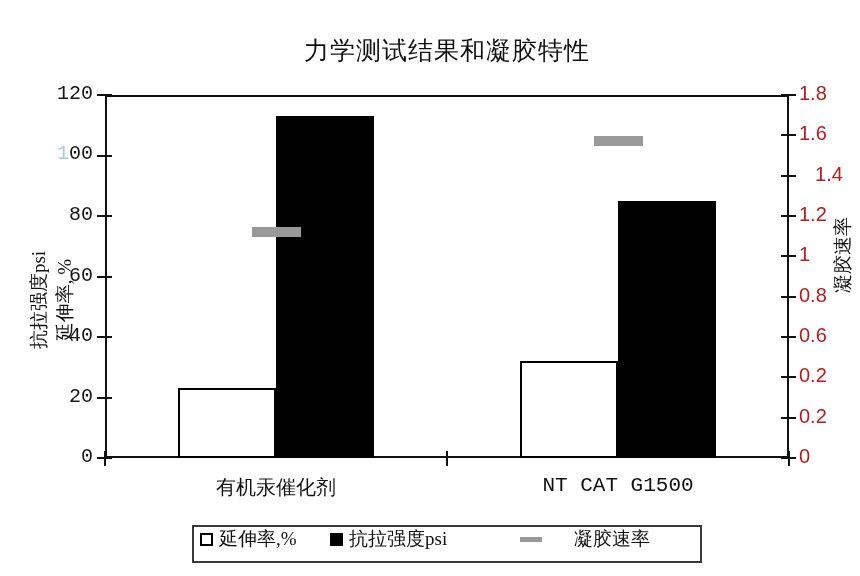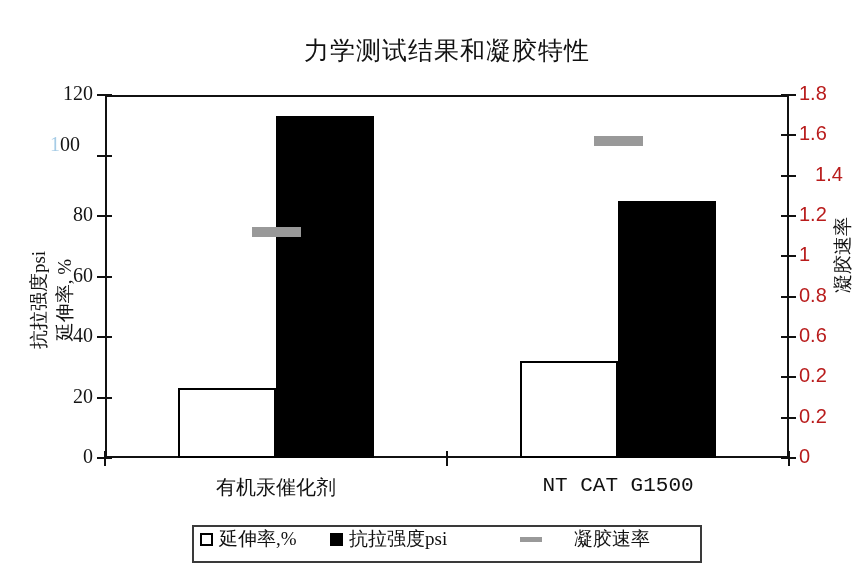--- a/index.html
+++ b/index.html
@@ -5,21 +5,21 @@
   html,body{margin:0;padding:0;background:#fff;}
   #stage{position:relative;width:860px;height:576px;background:#ffffff;overflow:hidden;
          font-family:"Liberation Serif","DejaVu Serif",serif;color:#1a1a1a;}
   .abs{position:absolute;}
   #chart-title{left:105px;top:34px;width:684px;text-align:center;font-size:25px;
                letter-spacing:1px;color:#111;}
   #plot-border{left:105px;top:95px;width:684px;height:363px;border:2px solid #111;
                box-sizing:border-box;background:#fff;}
   .tickmark{background:#111;}
   .tick-label-left{width:56px;text-align:right;font-size:20px;
-                   font-family:Liberation Serif, serif;color:#151515;}
+                   font-family:Liberation Mono, monospace;color:#151515;}
   .tick-label-right{width:60px;text-align:left;font-size:20px;
                     font-family:"Liberation Sans","DejaVu Sans",sans-serif;color:#b91c1c;}
   .artifact-blue{color:#a6cce6;}
   .bar-white{background:#ffffff;border:2px solid #000;box-sizing:border-box;z-index:2;}
   .bar-black{background:#000000;z-index:2;}
   .gel-dash{z-index:3;}
   .cat-label{text-align:center;font-size:20px;color:#111;}
   .cat-label.mono{font-family:"Liberation Mono","DejaVu Sans Mono",monospace;font-size:21px;}
   #left-axis-title{left:-38px;top:274px;width:180px;height:52px;transform:rotate(-90deg);
                    text-align:center;font-size:19px;line-height:26px;color:#111;}
@@ -60,21 +60,21 @@
         <span>抗拉强度psi</span>
       </div>
       <div class="legend-item" style="left: 326px;">
         <span class="legend-marker lm-dash" style="background: rgb(153, 153, 153); margin-right: 32px;"></span>
         <span>凝胶速率</span>
       </div>
     </div>
 <div class="abs tickmark" style="left: 97px; top: 94px; width: 15px; height: 2px;"></div>
     <div class="abs tick-label-left" style="left: 37px; top: 82px;">120</div>
     <div class="abs tickmark" style="left: 97px; top: 154.5px; width: 15px; height: 2px;"></div>
-    <div class="abs tick-label-left" style="left: 37px; top: 133px; text-align: center;"><span class="artifact-blue">1</span>00</div>
+    <div class="abs tick-label-left" style="left: 37px; top: 142px;"><span class="artifact-blue">1</span>00</div>
     <div class="abs tickmark" style="left: 97px; top: 215px; width: 15px; height: 2px;"></div>
     <div class="abs tick-label-left" style="left: 37px; top: 203px;">80</div>
     <div class="abs tickmark" style="left: 97px; top: 275.5px; width: 15px; height: 2px;"></div>
     <div class="abs tick-label-left" style="left: 37px; top: 263.5px;">60</div>
     <div class="abs tickmark" style="left: 97px; top: 336px; width: 15px; height: 2px;"></div>
     <div class="abs tick-label-left" style="left: 37px; top: 324px;">40</div>
     <div class="abs tickmark" style="left: 97px; top: 396.5px; width: 15px; height: 2px;"></div>
     <div class="abs tick-label-left" style="left: 37px; top: 384.5px;">20</div>
     <div class="abs tickmark" style="left: 97px; top: 457px; width: 15px; height: 2px;"></div>
     <div class="abs tick-label-left" style="left: 37px; top: 445px;">0</div>

